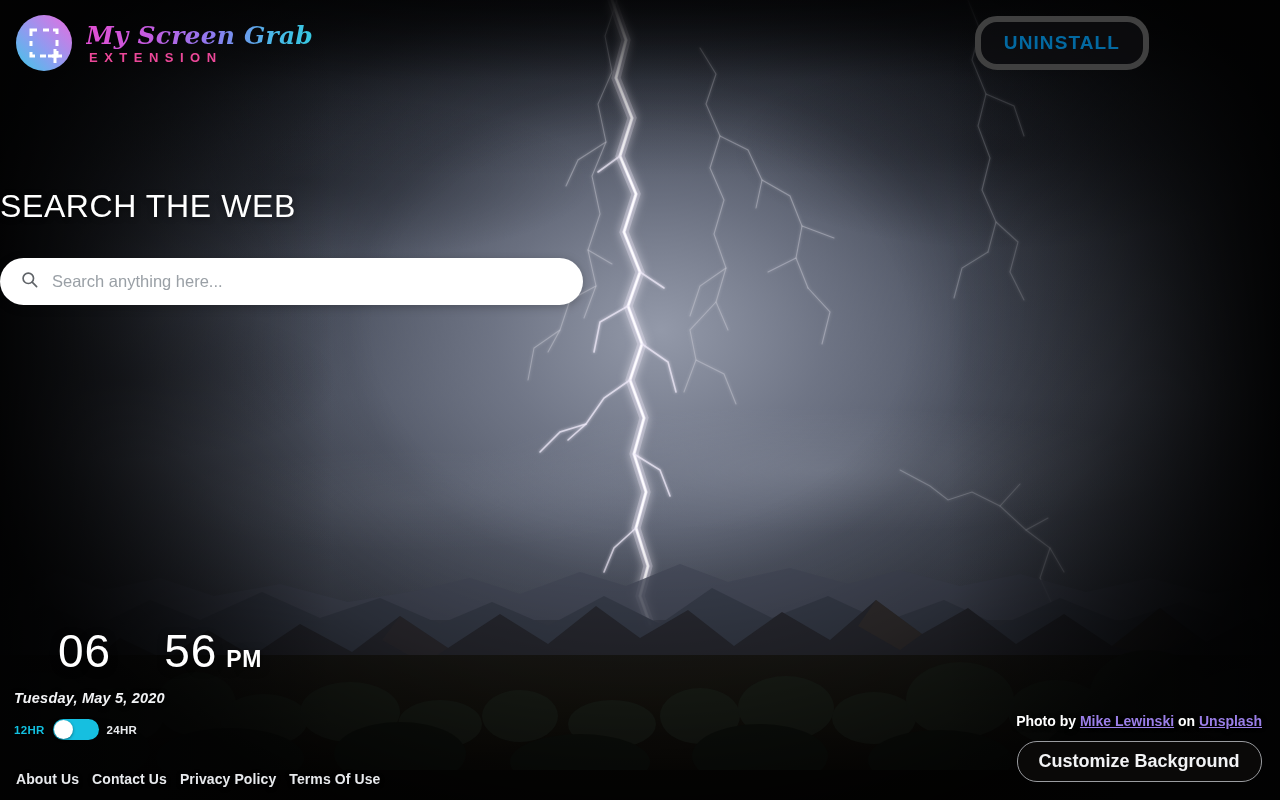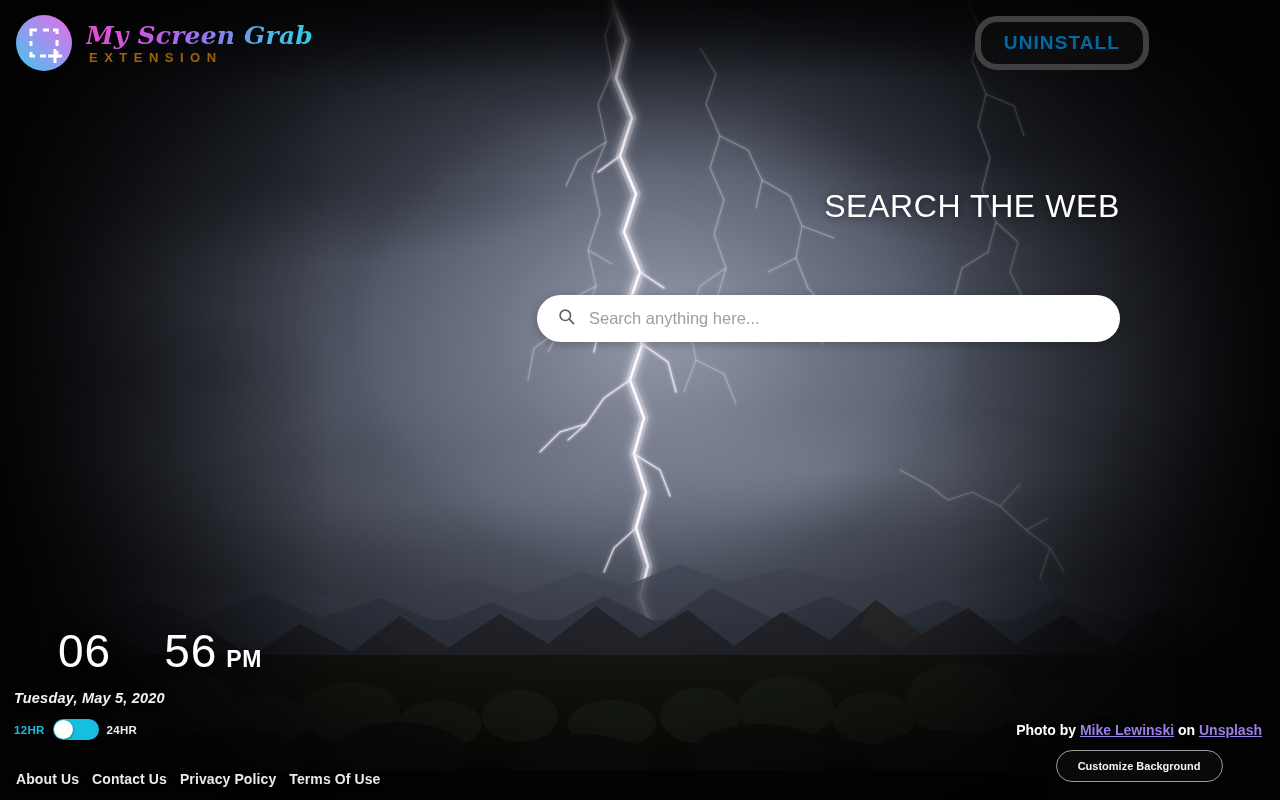--- a/index.html
+++ b/index.html
@@ -67,44 +67,43 @@
   .brand-text { display:flex; flex-direction:column; line-height:1; }
   .brand-title {
     font-family:"DejaVu Serif", serif;
     font-style:italic; font-weight:bold; font-size:25px; letter-spacing:.2px;
     background:linear-gradient(95deg,#e24fd2 0%, #c45be0 28%, #8d7bf0 56%, #4ab9e8 82%, #35c8e0 100%);
     -webkit-background-clip:text; background-clip:text; color:transparent;
     -webkit-text-fill-color:transparent;
     padding-bottom:3px;
   }
   .brand-sub {
-    font-size:13px; font-weight:bold; letter-spacing:6.5px; color:#a16207;
+    font-size:13px; font-weight:bold; letter-spacing:6.5px; color:#ec4899;
     padding-left:3px;
   }
   .uninstall-btn {
     border:6px solid #404040; border-radius:22px;
     background:rgba(14,14,16,.72); color:#0369a1;
     font-size:19px; font-weight:bold; letter-spacing:1.1px;
     padding:10px 23px; cursor:pointer;
   }
 
   
   .search-block {
     position:absolute; left:0; top:188px; width:1120px;
-    display:flex; flex-direction:column; align-items:flex-end; z-index:20;
+    display:flex; flex-direction:column; align-items:flex-start; z-index:20;
   }
   .search-heading {
     font-size:32px; font-weight:normal; letter-spacing:.6px; color:#fff;
     text-shadow:0 1px 6px rgba(0,0,0,.45); margin-bottom:33px;
   }
   .search-bar {
     width:583px; height:47px; background:#fff; border-radius:26px;
     display:flex; align-items:center; padding:0 20px; gap:13px;
     box-shadow:0 2px 10px rgba(0,0,0,.25);
-    margin-top:37px;
   }
   .search-input {
     flex:1; border:none; outline:none; background:transparent;
     font-family:"Liberation Sans", sans-serif; font-size:16.5px; color:#3c4043;
   }
   .search-input::placeholder { color:#9aa0a6; }
 
   
   .clock-block { position:absolute; left:14px; top:628px; z-index:20; }
   .clock-time { display:flex; align-items:baseline; gap:9px; color:#fff;
@@ -143,21 +142,21 @@
     display:flex; flex-direction:column; align-items:center; gap:12px;
   }
   .attribution {
     font-size:14px; color:#fff; font-weight:bold;
     text-shadow:0 1px 5px rgba(0,0,0,.9); white-space:nowrap;
   }
   .attribution a { color:#9b7fe8; text-decoration:underline;margin-top:17px; }
   .customize-btn {
     border:1px solid #9a9ca0; border-radius:20px;
     background:rgba(12,11,10,.80); color:#f2f3f5;
-    font-size:11px; font-weight:bold; padding:9px 21px; cursor:pointer;
+    font-size:18px; font-weight:bold; padding:9px 21px; cursor:pointer;
     white-space:nowrap;
   }
 </style>
 </head>
 <body>
 
 <div class="wallpaper">
   <div class="sky"></div>
   <div class="clouds"></div>
 

